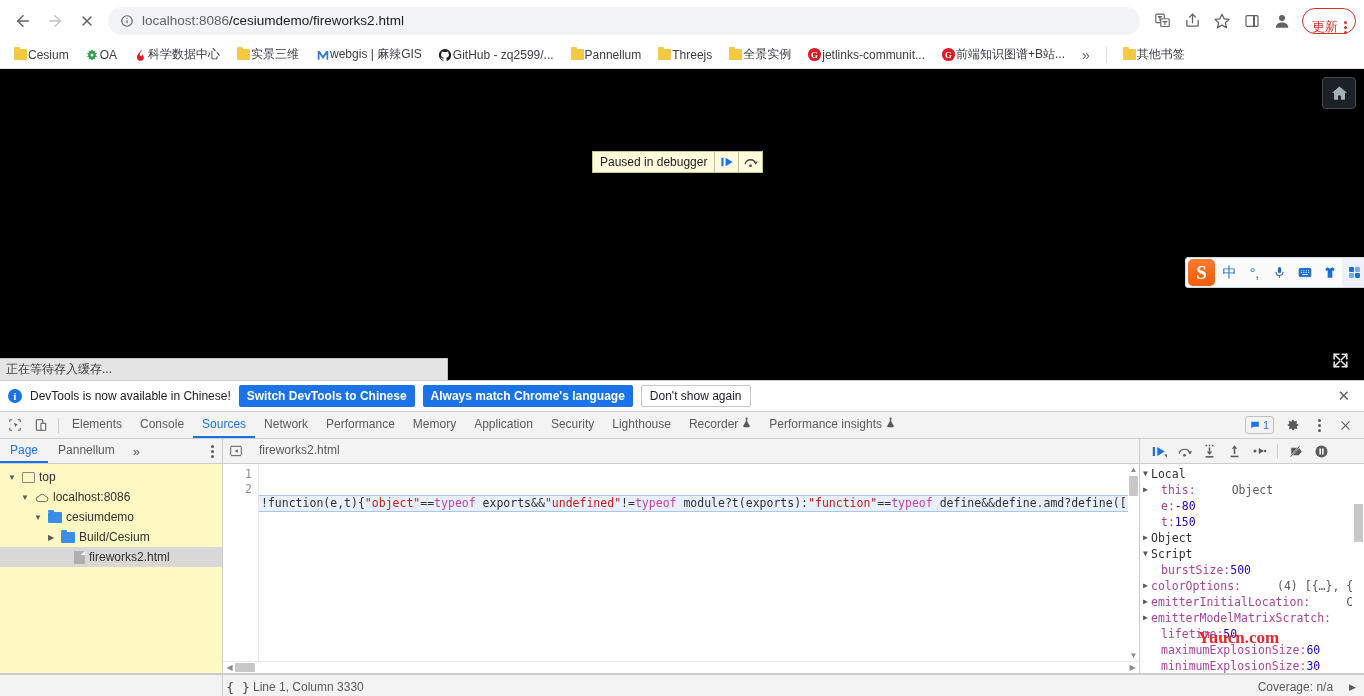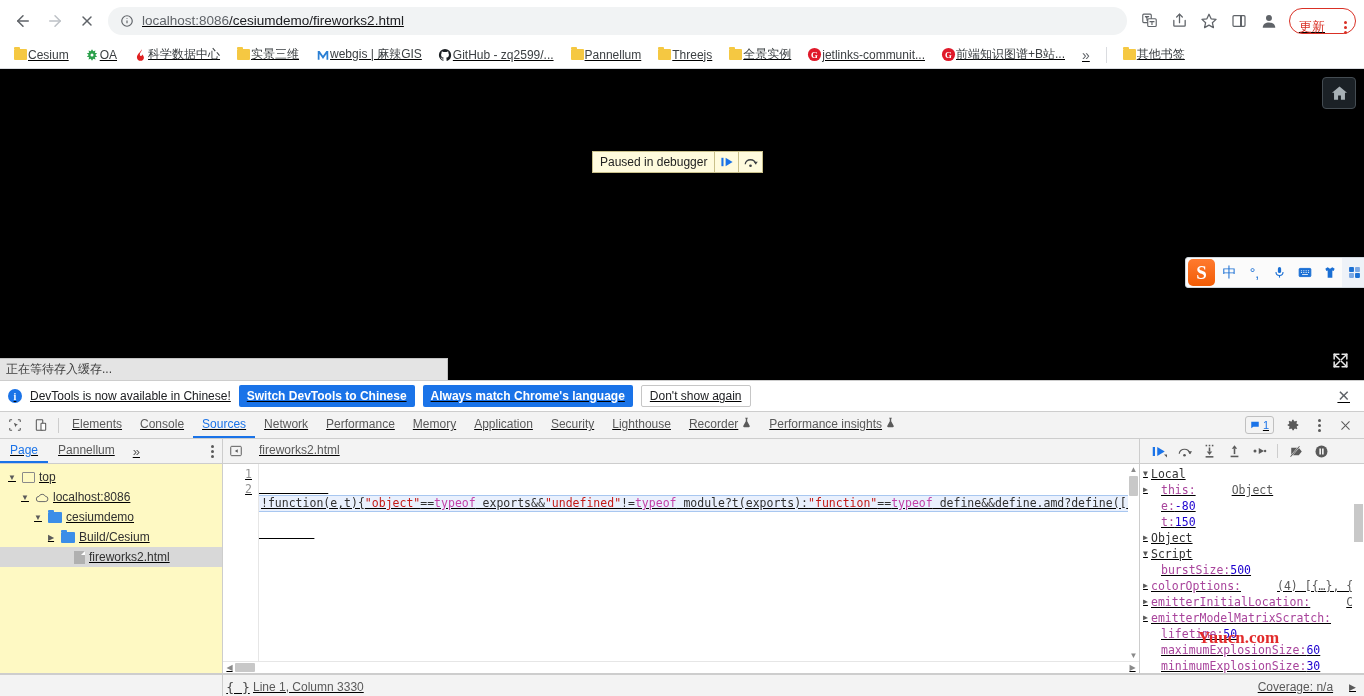--- a/index.html
+++ b/index.html
@@ -3,21 +3,21 @@
 <meta charset="utf-8">
 <style>
   * { box-sizing: border-box; }
   html, body {
     margin: 0; padding: 0;
     width: 1364px; height: 696px;
     overflow: hidden;
     font-family: "Liberation Sans", sans-serif;
     background: #fff;
   }
-  .app { position: relative; width: 1364px; height: 696px; text-decoration: underline; }
+  .app { position: relative; width: 1364px; height: 696px; }
 
   
   .browser-toolbar {
     height: 41px; background: #fff;
     display: flex; align-items: center;
     padding: 0 8px; gap: 2px;
   }
   .nav-btn {
     width: 30px; height: 30px; border-radius: 50%;
     display: flex; align-items: center; justify-content: center;
@@ -31,21 +31,21 @@
   }
   .omnibox .info-ico { color: #5f6368; flex: none; display:flex; }
   .omnibox .url { font-size: 13.5px; color: #202124; white-space: nowrap; }
   .omnibox .url .host { color: #5f6368; }
   .tb-icon {
     width: 28px; height: 28px; flex: none;
     display: flex; align-items: center; justify-content: center;
     color: #5f6368;
   }
   .update-pill {
-    display: flex; align-items: center; gap: 16px;
+    display: flex; align-items: center; gap: 3px;
     border: 1px solid #d93025; border-radius: 13px;
     height: 26px; padding: 13px 5px 0 9px; margin-left: 4px;
     color: #d93025; font-size: 13px; flex: none;
   }
   .kebab { display: flex; flex-direction: column; gap: 2px; padding: 0 3px; }
   .kebab i { width: 3px; height: 3px; border-radius: 50%; background: #d93025; display: block; }
 
   
   .bookmarks {
     height: 28px; background: #fff;

